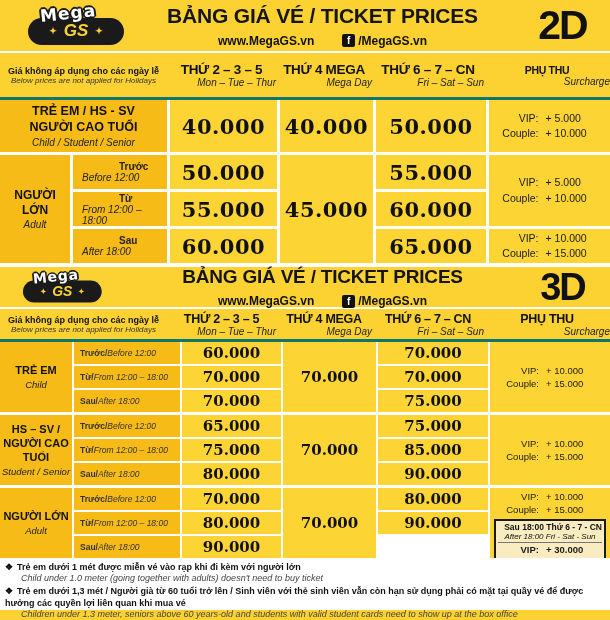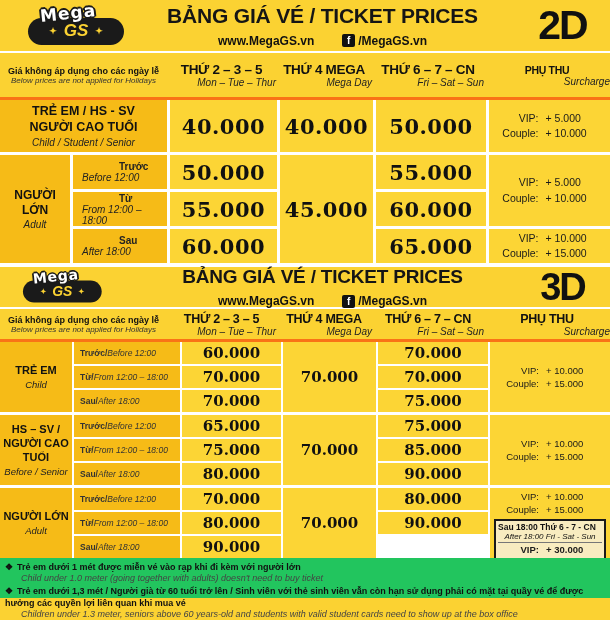--- a/index.html
+++ b/index.html
@@ -32,21 +32,21 @@
   .hdr-center { flex:1; text-align:center; }
   .hdr-title { font-size:21px; font-weight:900; letter-spacing:-.2px; color:#151515; }
   .hdr3 .hdr-title { font-size:19px; }
   .hdr-sub { display:flex; justify-content:center; align-items:center; gap:28px; font-size:12px; font-weight:700; margin-top:6px; }
   .hdr-fb { display:inline-flex; align-items:center; }
   .fb-icon { display:inline-flex; width:13px; height:13px; background:#111; color:#fff; align-items:center; justify-content:center; font-weight:700; font-size:10px; border-radius:2px; margin-right:3px; }
   .hdr-format { width:95px; flex:0 0 95px; text-align:center; font-size:41px; font-weight:900; letter-spacing:-2px; color:#111; }
   .hdr3 .hdr-format { font-size:38px;text-align:center; }
 
   
-  .colhead { display:flex; align-items:center; height:47px; border-bottom:3px solid #f97316; background:#FBD232; text-align:center; }
+  .colhead { display:flex; align-items:center; height:47px; border-bottom:3px solid #0f766e; background:#FBD232; text-align:center; }
   .colhead.compact { height:33px; }
   .ch-note { width:167px; }
   .ch-note-vi { font-size:9px; font-weight:700; }
   .ch-note-en { font-size:8px; font-style:italic; color:#333; }
   .ch-c1 { width:109px; } .ch-c2 { width:96px; } .ch-c3 { width:112px; } .ch-c4 { flex:1; }
   .ch-main { font-size:13.5px; font-weight:800; letter-spacing:-.3px; }
   .ch-sub { font-size:10px; font-style:italic; color:#222;text-align:right; }
   .ch-c4 .ch-main { font-size:10.5px; }
   .colhead.compact .ch-main { font-size:12.5px; }
 
@@ -79,27 +79,27 @@
   .price2d { font-family:"DejaVu Serif", serif; font-weight:800; font-size:21px; letter-spacing:.5px; }
   .price3d { font-family:"DejaVu Serif", serif; font-weight:700; font-size:15px; }
 
   .sur-line { display:flex; justify-content:center; font-size:10.5px; line-height:1.45; color:#1a1a1a; }
   .sur-line .sl { width:52px; text-align:right; padding-right:7px; }
   .sur-line .sv { width:60px; text-align:left; }
   .grid3d .sur-line { font-size:9.5px; line-height:1.4; }
 
   .sur-adult3d { justify-content:flex-start; padding-top:2px; }
   .sbox { border:2px solid #1a1a1a; background:#F8ECC0; margin-top:2px; width:112px; padding:1px 2px 2px 2px; }
-  .sbox-l1 { font-size:8.5px; font-weight:800; text-align:left; white-space:nowrap; }
+  .sbox-l1 { font-size:8.5px; font-weight:800; text-align:right; white-space:nowrap; }
   .sbox-l2 { font-size:8px; font-style:italic; text-align:center; border-bottom:1px solid #777; padding-bottom:1px; white-space:nowrap; }
   .sbox .sur-line { font-size:9.5px; font-weight:800; }
   .sbox .sur-line .sl { width:44px; } .sbox .sur-line .sv { width:52px; }
 
   
-  .notes { background:#22c55e; height:40px; padding:3px 20px 0 5px; }
+  .notes { background:#ffffff; height:52px; padding:3px 20px 0 5px; }
   .note-vi { font-size:9px; font-weight:700; line-height:1.35; color:#111; }
   .bullet { margin-right:4px; }
   .note-en { font-size:9px; font-style:italic; color:#444; margin-left:16px; line-height:1.3; }
 </style>
 </head>
 <body>
 
 <div>
 
   <section>
@@ -300,21 +300,21 @@
               <span class="sv">+ 15.000</span>
             </div>
         </div>
       </div>
 
       <div class="grid3d">
         <div class="cell gold" style="grid-area:1/1/4/2">
           <div class="lbl-vi">HS – SV /</div>
           <div class="lbl-vi">NGƯỜI CAO</div>
           <div class="lbl-vi">TUỔI</div>
-          <div class="lbl-en">Before / Senior</div>
+          <div class="lbl-en">Student / Senior</div>
         </div>
         <div class="cell gold time3d" style="grid-area:1/2/2/3">
             <span class="tvi">Trước/</span>
             <span class="ten">Before 12:00</span>
           </div>
         <div class="cell gold time3d" style="grid-area:2/2/3/3">
             <span class="tvi">Từ/</span>
             <span class="ten">From 12:00 – 18:00</span>
           </div>
         <div class="cell gold time3d" style="grid-area:3/2/4/3">

